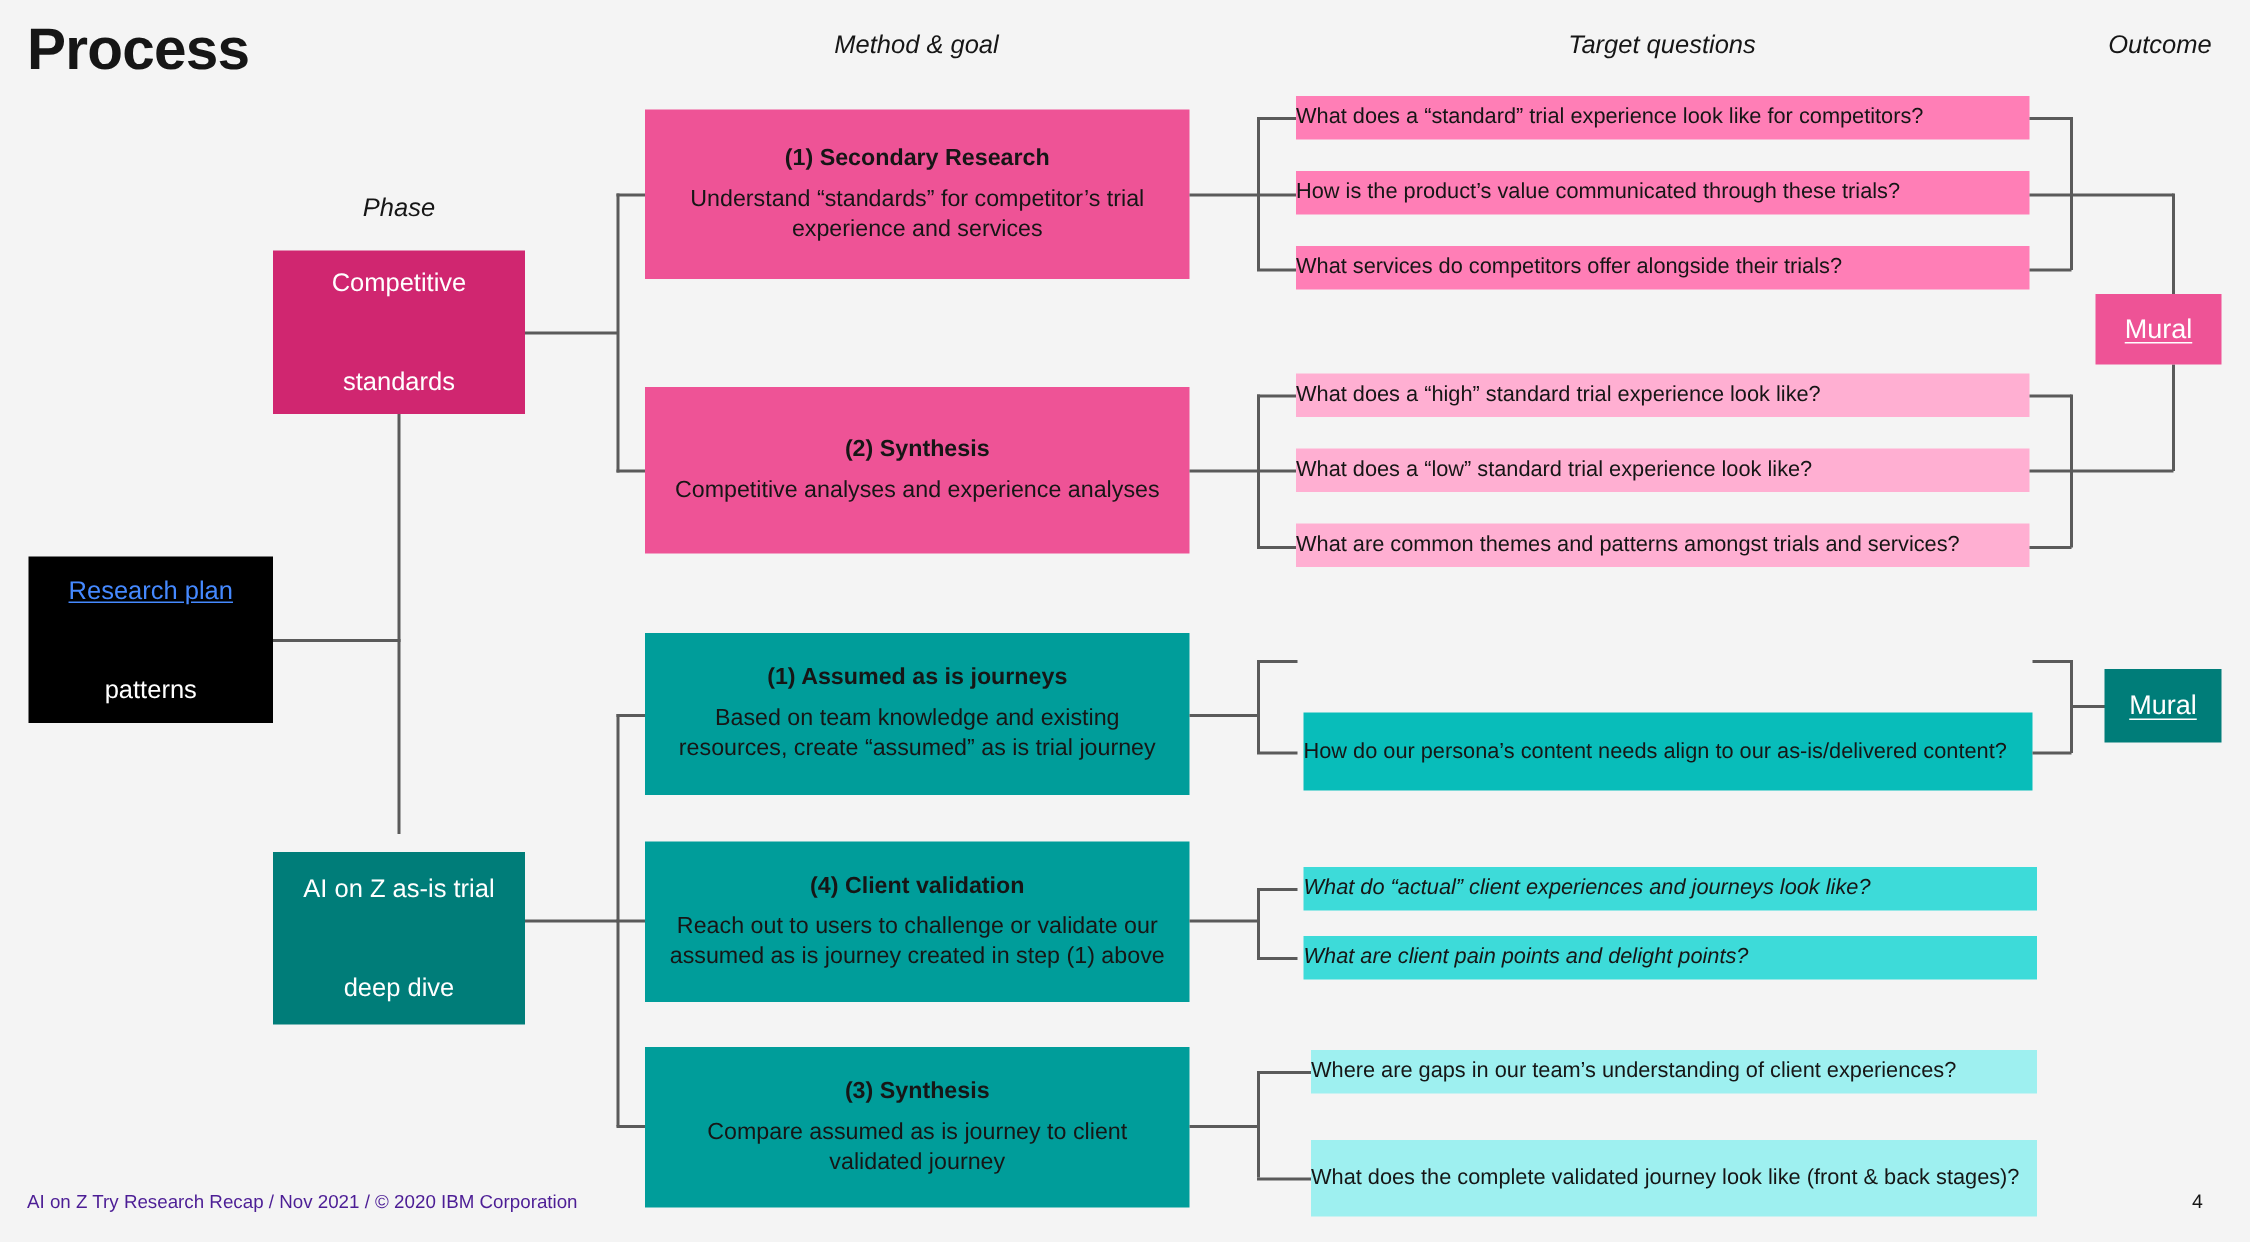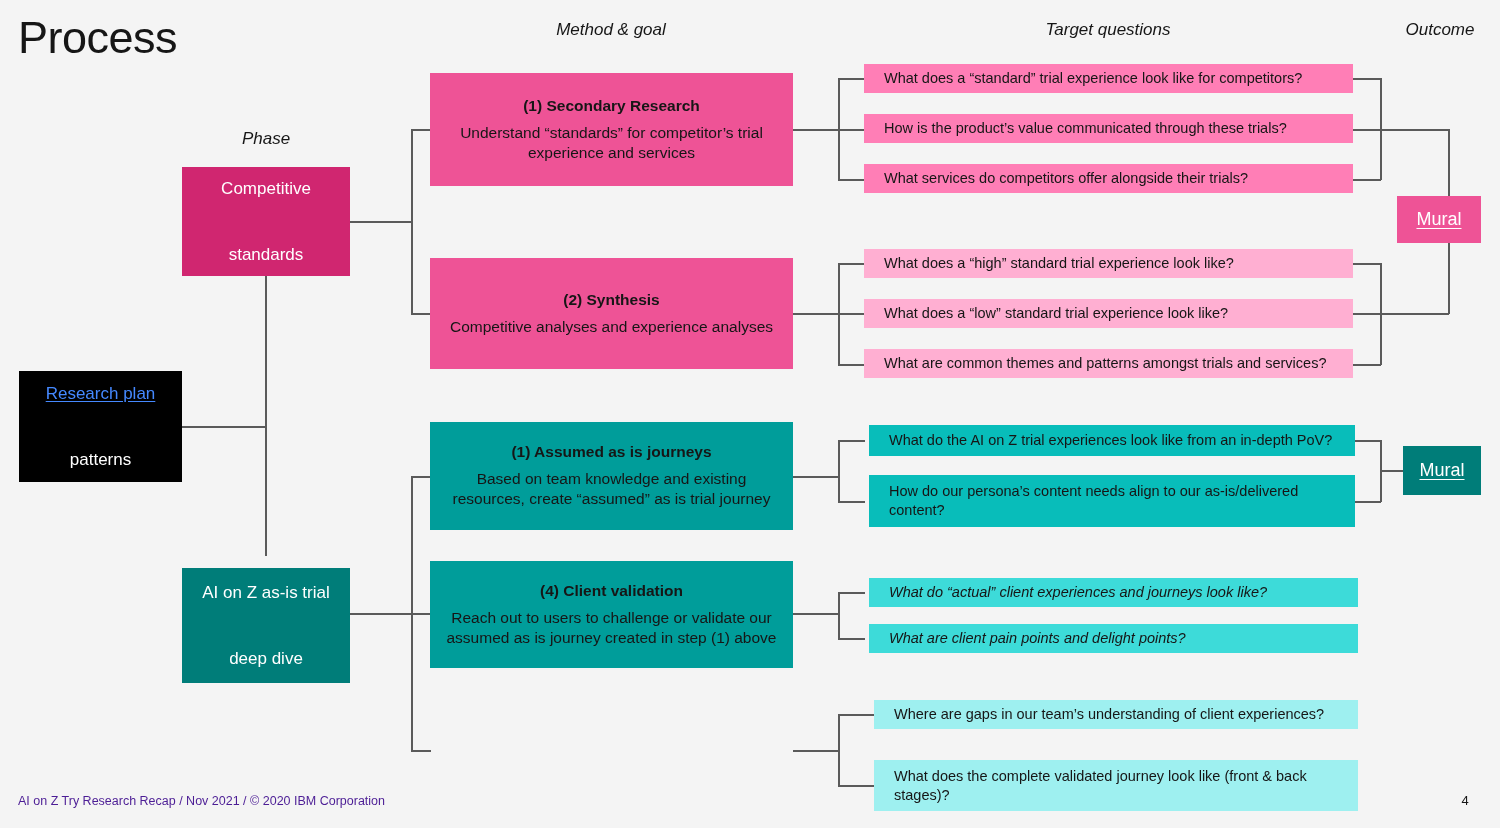--- a/index.html
+++ b/index.html
@@ -10,22 +10,22 @@
     overflow:hidden;
     position:relative;
     color:#161616;
   }
   #stage{position:absolute;inset:0;}
   .abs{position:absolute;box-sizing:border-box;}
 
   
   #page-title{
     left:18px;top:14px;
-    font-size:45px;
-    font-weight:400;
+    font-size:39px;
+    font-weight:700;
     letter-spacing:-0.5px;
     line-height:1.05;
     color:#161616;
   }
   .col-head{
     font-style:italic;
     font-size:17px;
     color:#161616;
     text-align:center;
     font-weight:400;
@@ -68,21 +68,21 @@
   .method-box.pink{background:#ee5396;}
   .method-box.teal{background:#009d9a;}
   .method-title{font-weight:700;font-size:15.5px;margin-bottom:7px;}
   .method-desc{font-weight:400;font-size:15.5px;line-height:1.3;}
 
   .q-box{
     justify-content:flex-start;
     text-align:left;
     font-size:14.5px;
     color:#161616;
-    padding-left:20px;
+    padding-left:0;
     padding-right:10px;
   }
   .q-pink-1{background:#ff7eb6;}
   .q-pink-2{background:#ffafd2;}
   .q-teal-1{background:#08bdba;}
   .q-teal-2{background:#3ddbd9;font-style:italic;}
   .q-teal-3{background:#9ef0f0;}
 
   .outcome-box{
     font-size:18px;
@@ -162,20 +162,25 @@
     <div class="method-desc">Based on team knowledge and existing</div>
     <div class="method-desc">resources, create “assumed” as is trial journey</div>
   </div>
 
   <div class="abs box method-box teal" style="left:430px;top:561px;width:363px;height:107px;">
     <div class="method-title">(4) Client validation</div>
     <div class="method-desc">Reach out to users to challenge or validate our</div>
     <div class="method-desc">assumed as is journey created in step (1) above</div>
   </div>
 
+  <div class="abs box method-box teal" style="left:430px;top:698px;width:363px;height:107px;">
+    <div class="method-title">(3) Synthesis</div>
+    <div class="method-desc">Compare assumed as is journey to client</div>
+    <div class="method-desc">validated journey</div>
+  </div>
 
   <div class="abs line h" style="left:793px;top:129px;width:46px;"></div>
   <div class="abs line v" style="left:838px;top:78px;height:102px;"></div>
   <div class="abs line h" style="left:838px;top:78px;width:27px;"></div>
   <div class="abs line h" style="left:838px;top:129px;width:27px;"></div>
   <div class="abs line h" style="left:838px;top:179px;width:27px;"></div>
 
   <div class="abs line h" style="left:793px;top:313px;width:46px;"></div>
   <div class="abs line v" style="left:838px;top:263px;height:102px;"></div>
   <div class="abs line h" style="left:838px;top:263px;width:27px;"></div>
@@ -210,23 +215,20 @@
   <div class="abs box q-box q-pink-2" style="left:864px;top:249px;width:489px;height:29px;">
     <span>What does a “high” standard trial experience look like?</span>
   </div>
   <div class="abs box q-box q-pink-2" style="left:864px;top:299px;width:489px;height:29px;">
     <span>What does a “low” standard trial experience look like?</span>
   </div>
   <div class="abs box q-box q-pink-2" style="left:864px;top:349px;width:489px;height:29px;">
     <span>What are common themes and patterns amongst trials and services?</span>
   </div>
 
-  <div class="abs box q-box q-teal-1" style="left:869px;top:425px;width:486px;height:31px;">
-    <span>What do the AI on Z trial experiences look like from an in-depth PoV?</span>
-  </div>
   <div class="abs box q-box q-teal-1" style="left:869px;top:475px;width:486px;height:52px;">
     <span>How do our persona’s content needs align to our as-is/delivered content?</span>
   </div>
 
   <div class="abs box q-box q-teal-2" style="left:869px;top:578px;width:489px;height:29px;">
     <span>What do “actual” client experiences and journeys look like?</span>
   </div>
   <div class="abs box q-box q-teal-2" style="left:869px;top:624px;width:489px;height:29px;">
     <span>What are client pain points and delight points?</span>
   </div>

